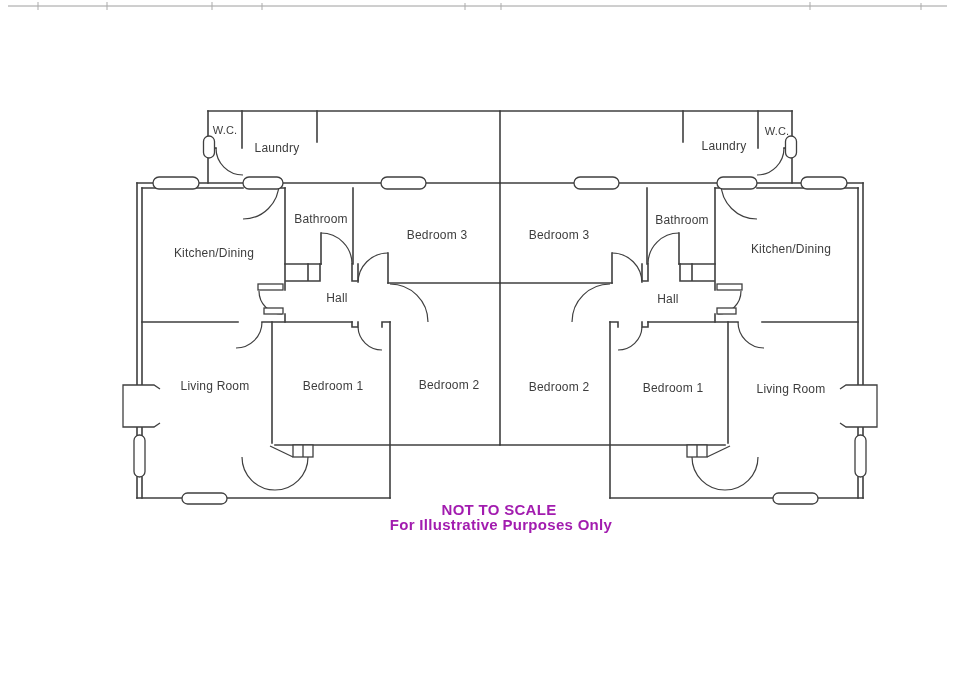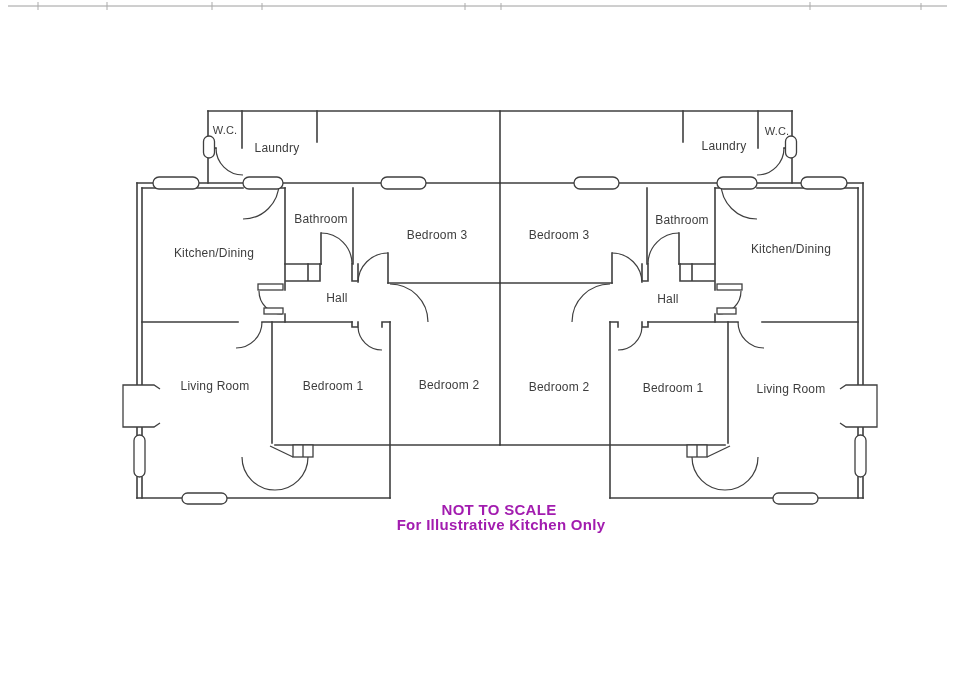--- a/index.html
+++ b/index.html
@@ -131,15 +131,15 @@
   <div class="room-label" style="left:724px;top:146px">Laundry</div>
   <div class="room-label" style="left:791px;top:249px">Kitchen/Dining</div>
   <div class="room-label" style="left:682px;top:220px">Bathroom</div>
   <div class="room-label" style="left:559px;top:235px">Bedroom 3</div>
   <div class="room-label" style="left:668px;top:299px">Hall</div>
   <div class="room-label" style="left:791px;top:389px">Living Room</div>
   <div class="room-label" style="left:673px;top:388px">Bedroom 1</div>
   <div class="room-label" style="left:559px;top:387px">Bedroom 2</div>
 
   <div class="note" style="left:499px;top:509px">NOT TO SCALE</div>
-  <div class="note" style="left:501px;top:524px">For Illustrative Kitchen Only</div>
+  <div class="note" style="left:501px;top:524px">For Illustrative Purposes Only</div>
 
 </div>
 
 </body></html>

